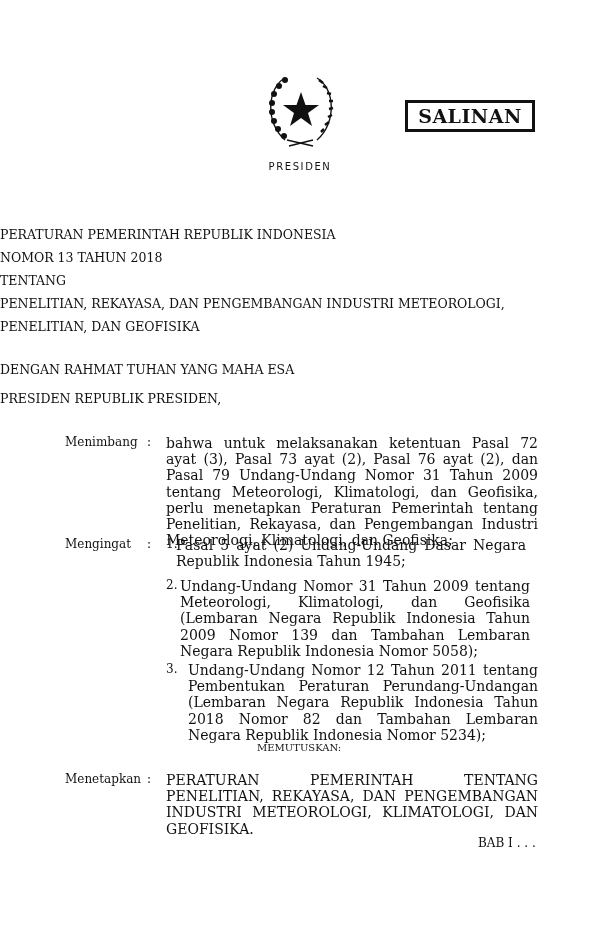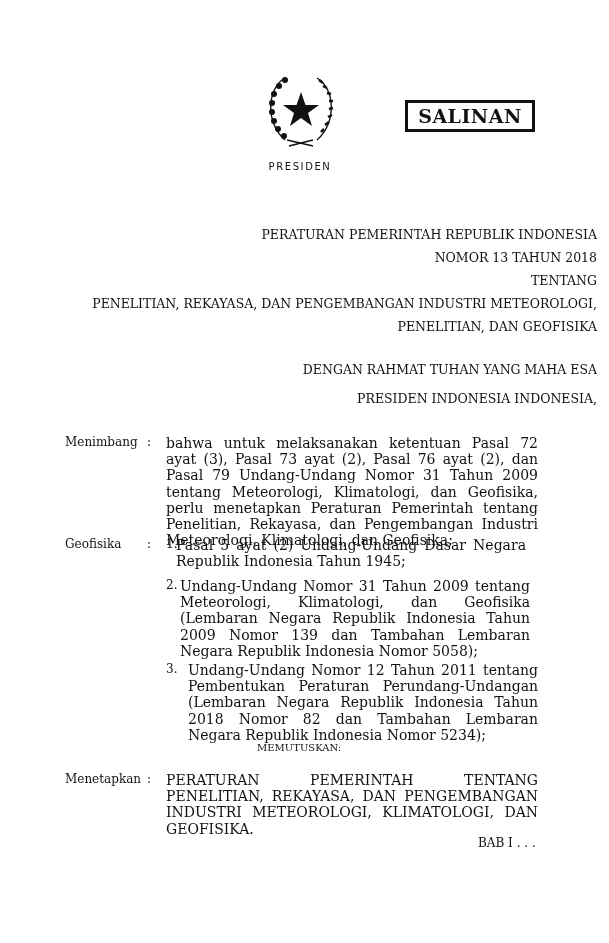--- a/index.html
+++ b/index.html
@@ -5,21 +5,21 @@
   html, body { margin: 0; padding: 0; background: #ffffff; }
   body { width: 609px; height: 943px; position: relative; overflow: hidden;
          font-family: "DejaVu Serif", "Liberation Serif", serif; color: #111; }
   .abs { position: absolute; text-align: right; }
   .emblem { left: 255px; top: 68px; width: 92px; height: 80px; }
   .salinan { left: 405px; top: 100px; width: 130px; height: 32px; border: 3px solid #111;
              box-sizing: border-box; display: flex; align-items: center; justify-content: center;
              font-weight: bold; font-size: 19px; letter-spacing: 0.5px; }
   .presiden { left: 200px; top: 160px; width: 200px; text-align: center;
               font-family: "DejaVu Sans", sans-serif; font-size: 10px; letter-spacing: 1.6px; line-height: 13px; }
-  .center { left: 0; width: 597px; text-align: right; font-size: 12.5px; }
+  .center { left: 0; width: 597px; text-align: left; font-size: 12.5px; }
   .label { left: 65px; font-size: 12px; }
   .colon { font-size: 12px; }
   .para { font-size: 14px; line-height: 16.2px; text-align: justify; text-align-last: left; }
   .num { font-size: 12px; }
   .bab { left: 478px; top: 836px; font-size: 12px; }
 </style>
 </head>
 <body>
 
 <div class="abs emblem">
@@ -51,27 +51,27 @@
   <div>PRESIDEN</div>
 </div>
 
 <div class="abs center" style="top:227px">PERATURAN PEMERINTAH REPUBLIK INDONESIA</div>
 <div class="abs center" style="top:250px">NOMOR 13 TAHUN 2018</div>
 <div class="abs center" style="top:273px">TENTANG</div>
 <div class="abs center" style="top:296px">PENELITIAN, REKAYASA, DAN PENGEMBANGAN INDUSTRI METEOROLOGI,</div>
 <div class="abs center" style="top:319px">PENELITIAN, DAN GEOFISIKA</div>
 
 <div class="abs center" style="top:362px">DENGAN RAHMAT TUHAN YANG MAHA ESA</div>
-<div class="abs center" style="top:391px">PRESIDEN INDONESIA INDONESIA,</div>
+<div class="abs center" style="top:391px">PRESIDEN REPUBLIK PRESIDEN,</div>
 
 <div class="abs label" style="top:435px">Menimbang</div>
 <div class="abs colon" style="left:147px;top:435px">:</div>
 <div class="abs para" style="left:166px;top:435px;width:372px">bahwa untuk melaksanakan ketentuan Pasal 72 ayat (3), Pasal 73 ayat (2), Pasal 76 ayat (2), dan Pasal 79 Undang-Undang Nomor 31 Tahun 2009 tentang Meteorologi, Klimatologi, dan Geofisika, perlu menetapkan Peraturan Pemerintah tentang Penelitian, Rekayasa, dan Pengembangan Industri Meteorologi, Klimatologi, dan Geofisika;</div>
 
-<div class="abs label" style="top:537px">Geofisika</div>
+<div class="abs label" style="top:537px">Mengingat</div>
 <div class="abs colon" style="left:147px;top:537px">:</div>
 
 <div class="abs num" style="left:166px;top:537px">1.</div>
 <div class="abs para" style="left:176px;top:537px;width:350px">Pasal 5 ayat (2) Undang-Undang Dasar Negara Republik Indonesia Tahun 1945;</div>
 
 <div class="abs num" style="left:166px;top:578px">2.</div>
 <div class="abs para" style="left:180px;top:578px;width:350px">Undang-Undang Nomor 31 Tahun 2009 tentang Meteorologi, Klimatologi, dan Geofisika (Lembaran Negara Republik Indonesia Tahun 2009 Nomor 139 dan Tambahan Lembaran Negara Republik Indonesia Nomor 5058);</div>
 
 <div class="abs num" style="left:166px;top:662px">3.</div>
 <div class="abs para" style="left:188px;top:662px;width:350px">Undang-Undang Nomor 12 Tahun 2011 tentang Pembentukan Peraturan Perundang-Undangan (Lembaran Negara Republik Indonesia Tahun 2018 Nomor 82 dan Tambahan Lembaran Negara Republik Indonesia Nomor 5234);</div>

